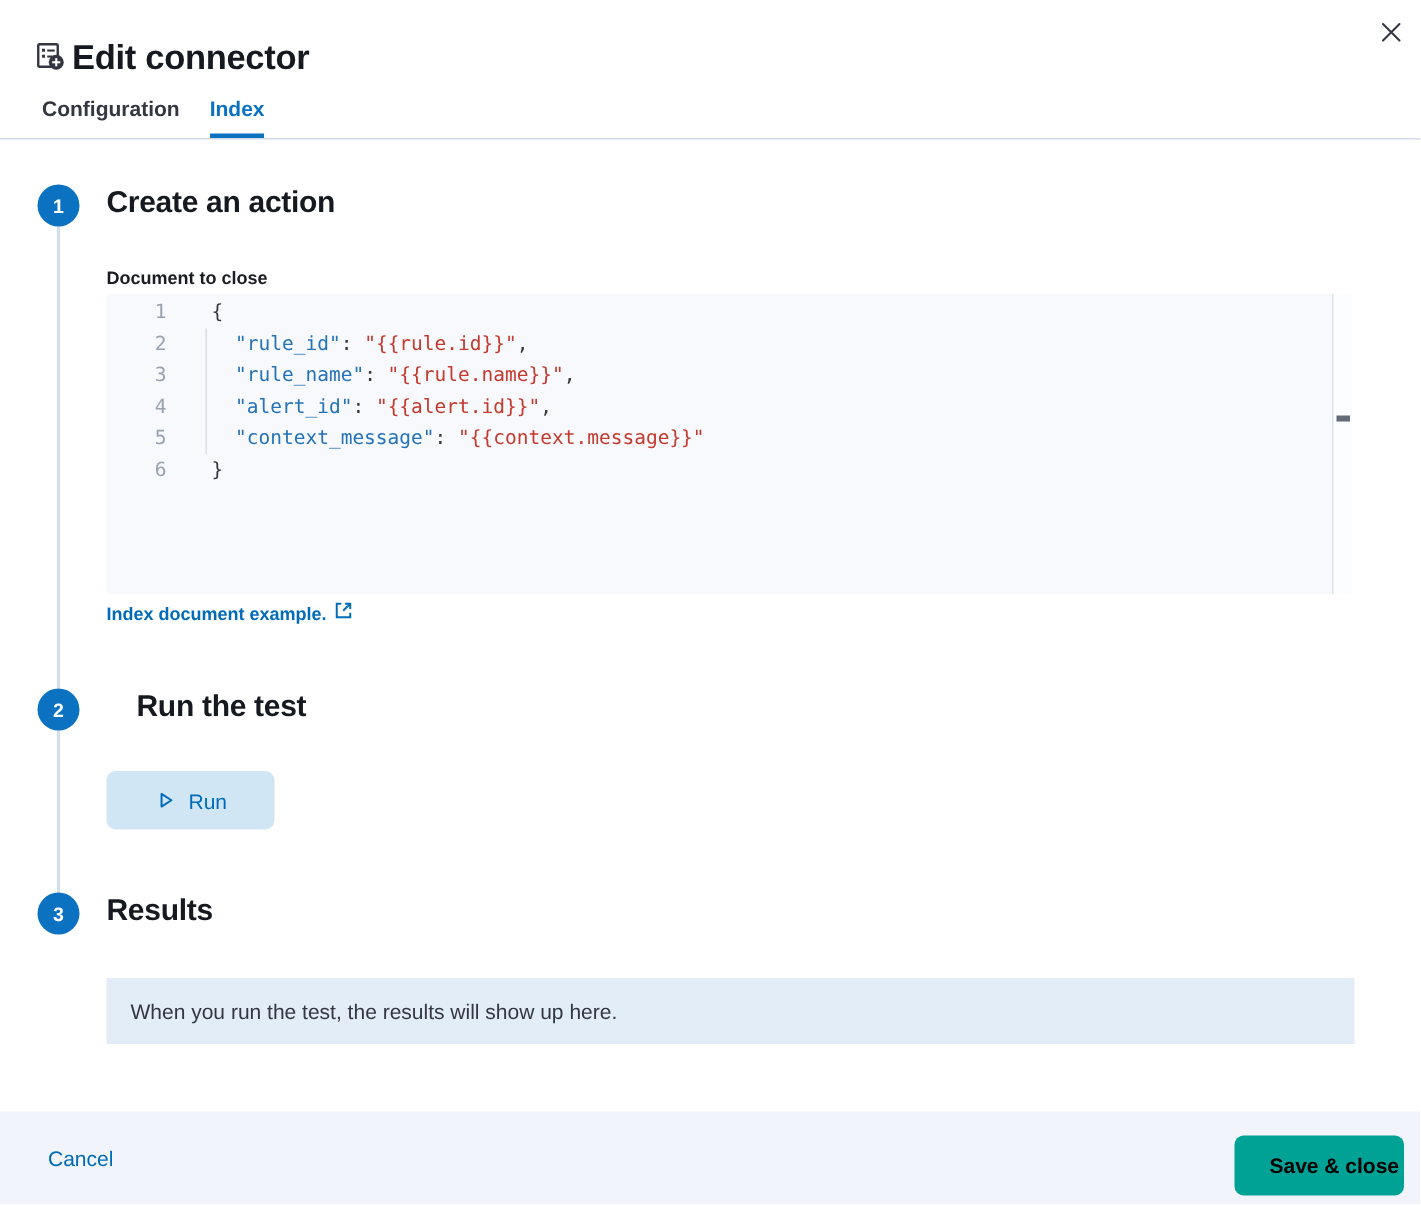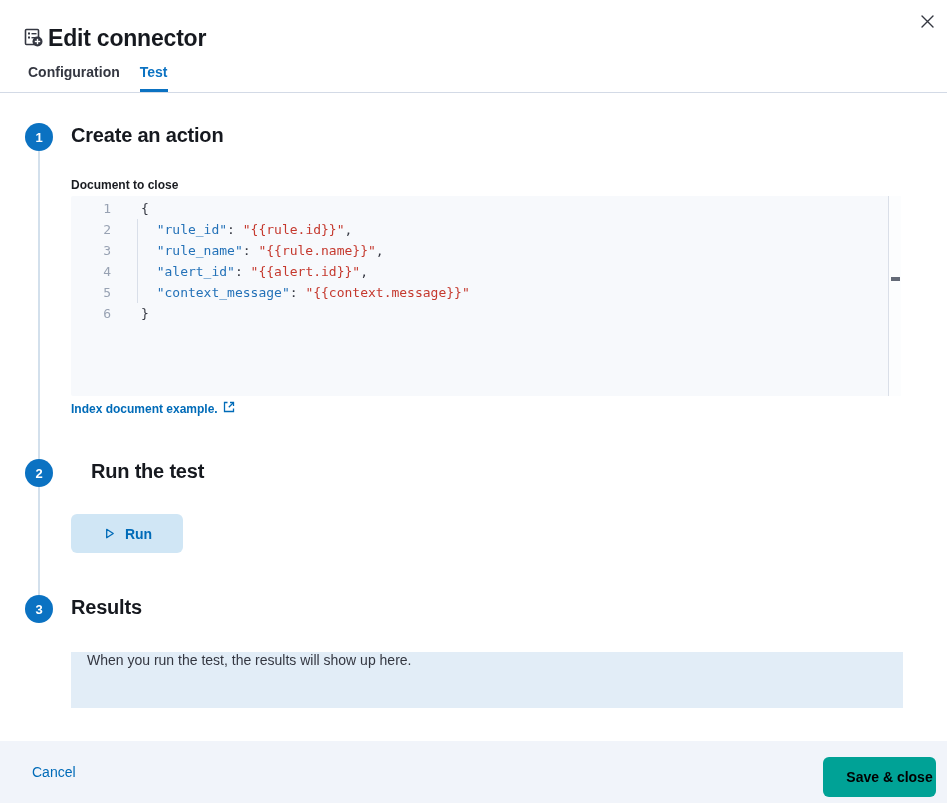--- a/index.html
+++ b/index.html
@@ -33,24 +33,24 @@
   .tok-key { color:#2472b8; }
   .tok-string { color:#c5392e; }
   .tok-punct { color:#343741; }
   .indent-guide { position:absolute; left:66px; top:23px; height:84px; border-left:1px solid #d9dfe9; }
   .editor-scroll { position:absolute; top:0; right:0; width:13px; height:200px; background:#fcfdfe; border-left:1px solid #dadfe8; }
   .scroll-marker { position:absolute; top:81px; left:2px; width:9px; height:4px; background:#646a77; }
 
   .example-link { position:absolute; left:71px; top:401px; font-size:12px; font-weight:600; color:#006bb8; display:flex; align-items:center; gap:5px; cursor:pointer; text-decoration:none; }
 
   
-  .run-btn { position:absolute; left:71px; top:514px; width:112px; height:39px; border:none; border-radius:6px; background:#d0e6f5; color:#006bb8; font-size:14px; font-weight:700; font-family:"Liberation Sans", sans-serif; display:flex; align-items:center; justify-content:center; gap:8px; cursor:pointer; }
+  .run-btn { position:absolute; left:71px; top:514px; width:112px; height:39px; border:none; border-radius:6px; background:#d0e6f5; color:#006bb8; font-size:14px; font-weight:400; font-family:"Liberation Sans", sans-serif; display:flex; align-items:center; justify-content:center; gap:8px; cursor:pointer; }
 
   
-  .results-panel { position:absolute; left:71px; top:652px; width:832px; height:56px; background:#e2edf7; display:flex; padding-left:16px; }
+  .results-panel { position:absolute; left:71px; top:652px; width:832px; height:44px; background:#e2edf7; display:flex; align-items:center; padding-left:16px; }
   .results-text { font-size:14px; color:#343741; }
 
   
   .footer { position:absolute; left:0; right:0; top:741px; height:62px; background:#f1f4fa; }
   .cancel-link { position:absolute; left:32px; top:0; height:62px; display:flex; align-items:center; font-size:14px; font-weight:500; color:#006bb8; cursor:pointer; background:none; border:none; font-family:"Liberation Sans", sans-serif; }
   .save-btn { position:absolute; left:687px; top:16px; width:113px; height:40px; border:none; border-radius:6px; background:#c9ece4; color:#1f7a70; font-size:14px; font-weight:600; font-family:"Liberation Sans", sans-serif; cursor:pointer; }
   .save-close-btn { position:absolute; left:823px; top:16px; width:113px; height:40px; border:none; border-radius:6px; background:#00a296; color:#000; font-size:14px; font-weight:600; font-family:"Liberation Sans", sans-serif; cursor:pointer;padding-left:20px; }
 </style>
 </head>
 <body>
@@ -71,21 +71,21 @@
   </span>
   <h1 class="page-title">Edit connector</h1>
   <button class="close-btn" aria-label="Close">
     <svg width="13" height="13" viewBox="0 0 13 13">
         <path d="M1 1 L12 12 M12 1 L1 12" stroke="#343741" stroke-width="1.4" stroke-linecap="round"></path>
       </svg>
   </button>
 
   <div class="tabs">
     <div class="tab">Configuration</div>
-    <div class="tab active">Test</div>
+    <div class="tab active">Index</div>
   </div>
 
   <div class="step-line" style="top:151px; height:308px;"></div>
   <div class="step-line" style="top:487px; height:108px;"></div>
 
   <div class="step-circle" style="top:123px;">1</div>
   <h2 class="step-title" style="top:124px;">Create an action</h2>
 
   <div class="field-label">Document to close</div>
 

